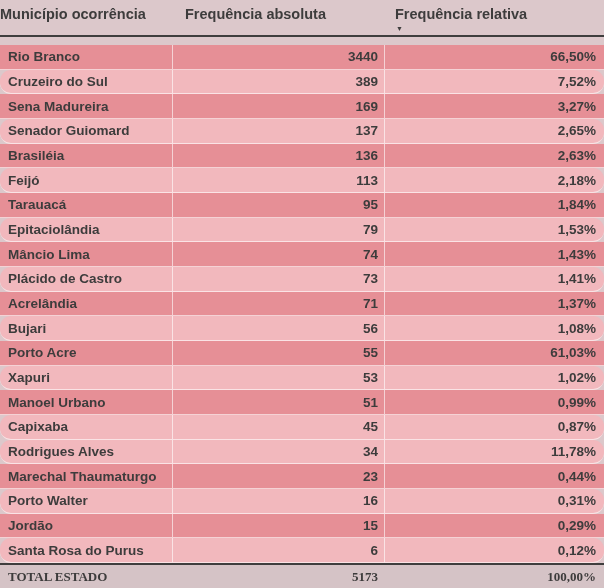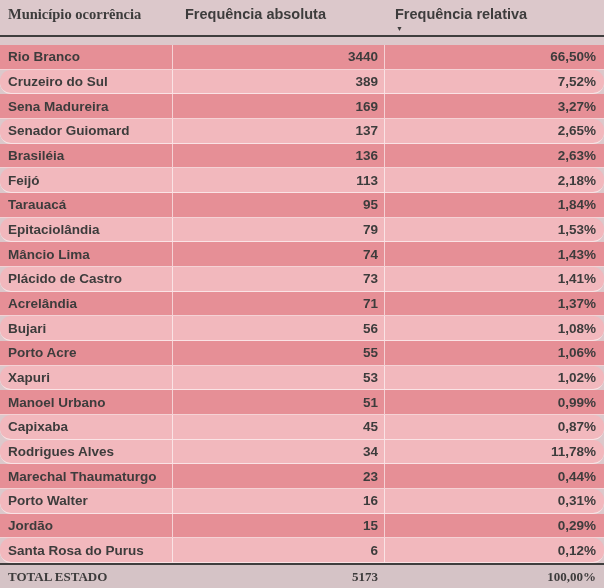--- a/index.html
+++ b/index.html
@@ -32,21 +32,21 @@
     box-sizing: border-box;
     display: grid;
     grid-template-columns: 172px 212px 1fr;
     background: var(--header-bg);
     border-bottom: 2px solid var(--line-dark);
     font-weight: bold;
     font-size: 14.5px;
     line-height: 17px;
   }
   .hcell { padding-top: 6px; cursor: pointer; }
-  .hcell.c1 { padding-left: 8px; font-family: Liberation Serif, serif; }
+  .hcell.c1 { padding-left: 0; }
   .hcell.c2 { padding-left: 13px; }
   .hcell.c3 { padding-left: 11px; }
   .sort-icon {
     display: block;
     font-size: 7px;
     line-height: 7px;
     margin-top: 2px;
     margin-left: 1px;
     color: var(--line-dark);
   }
@@ -163,21 +163,21 @@
         <div class="cell c3">1,37%</div>
       </div>
       <div class="row light">
         <div class="cell c1">Bujari</div>
         <div class="cell c2">56</div>
         <div class="cell c3">1,08%</div>
       </div>
       <div class="row dark">
         <div class="cell c1">Porto Acre</div>
         <div class="cell c2">55</div>
-        <div class="cell c3">1,06%</div>
+        <div class="cell c3">61,03%</div>
       </div>
       <div class="row light">
         <div class="cell c1">Xapuri</div>
         <div class="cell c2">53</div>
         <div class="cell c3">1,02%</div>
       </div>
       <div class="row dark">
         <div class="cell c1">Manoel Urbano</div>
         <div class="cell c2">51</div>
         <div class="cell c3">0,99%</div>

